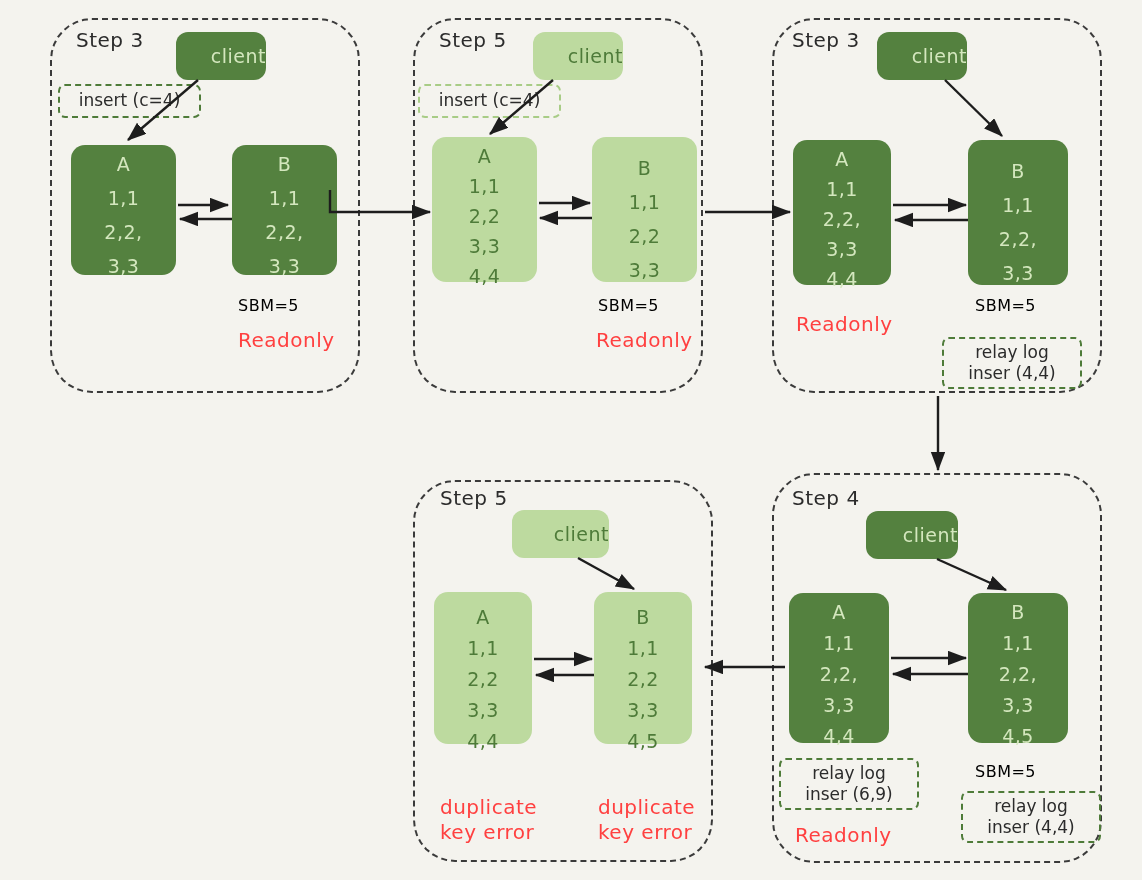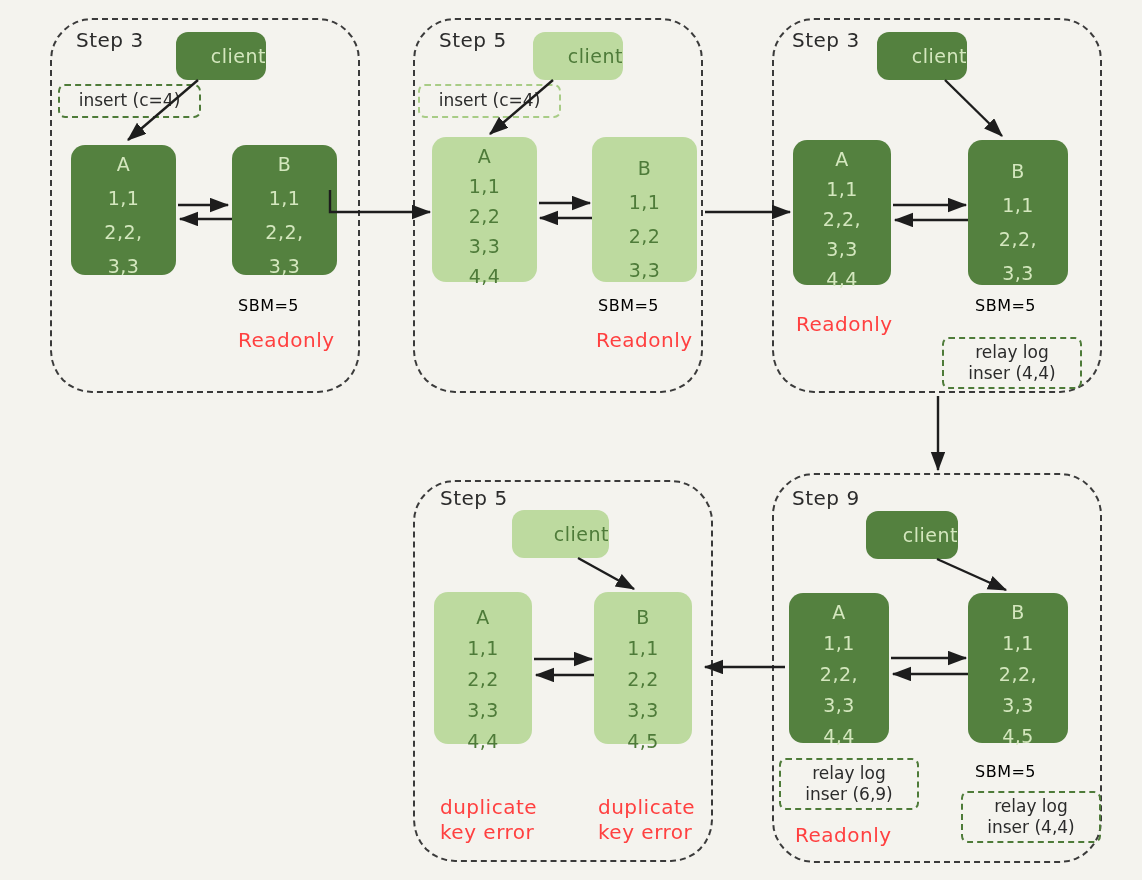--- a/index.html
+++ b/index.html
@@ -181,21 +181,21 @@
 
   <div class="red" style="left:796px;top:312px;">Readonly</div>
   <div class="plain" style="left:975px;top:296px;">SBM=5</div>
 
   <div class="note" style="left:942px;top:337px;width:140px;height:52px;">
     <span class="nl">relay log</span>
     <span class="nl">inser (4,4)</span>
   </div>
 
   <div class="step" style="left:772px;top:473px;width:330px;height:390px;"></div>
-  <div class="step-title" style="left:792px;top:486px;">Step 9</div>
+  <div class="step-title" style="left:792px;top:486px;">Step 4</div>
 
   <div class="client dark" style="left:866px;top:511px;width:92px;height:48px;">
     <span>client</span>
   </div>
 
   <div class="node dark" style="left:789px;top:593px;width:100px;height:150px;">
     <span class="nrow">A</span>
     <span class="nrow" style="margin-top:11px;">1,1</span>
     <span class="nrow" style="margin-top:11px;">2,2,</span>
     <span class="nrow" style="margin-top:11px;">3,3</span>

